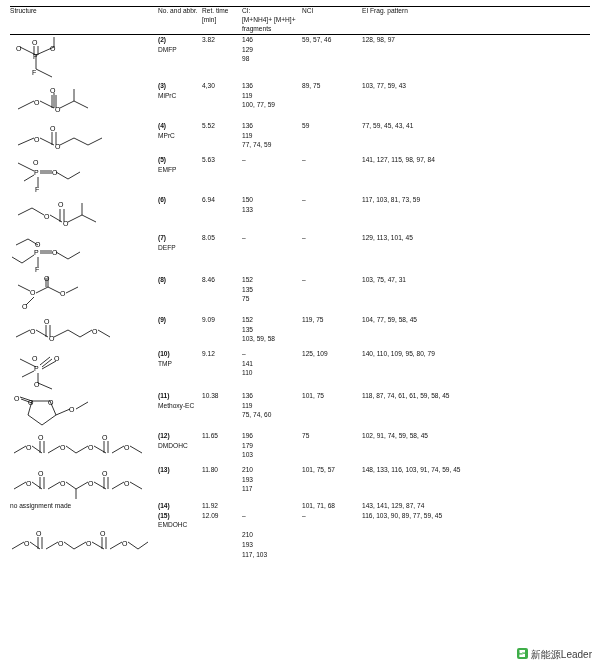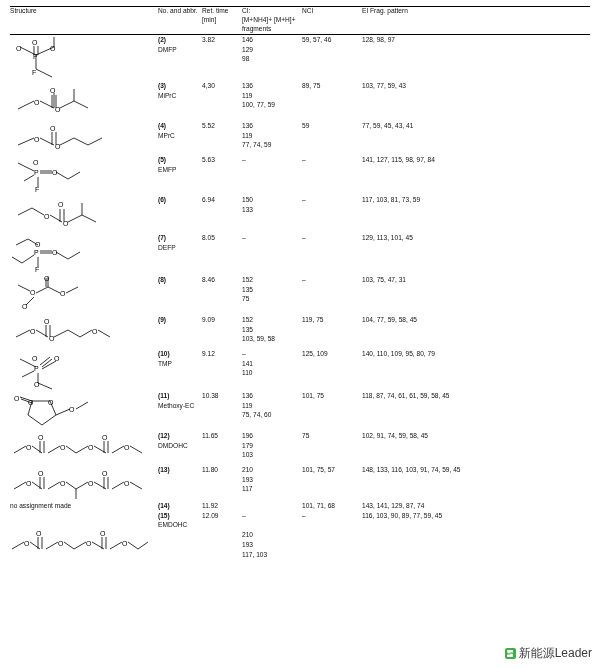--- a/index.html
+++ b/index.html
@@ -28,22 +28,22 @@
   .col-ei{width:auto;}
   .num{font-weight:bold;}
   .abbr{}
   .frag{white-space:pre-line;}
   .structcell{padding-top:2px;}
   svg{display:block;}
   .note{font-size:6.6px;}
   
   .watermark{
     position:absolute;right:8px;bottom:6px;
-    display:flex;align-items:center;gap:3px;
-    font-size:12px;color:#3b3b3b;
+    display:flex;align-items:flex-start;gap:3px;
+    font-size:10px;color:#3b3b3b;
   }
   .wm-logo{
     width:11px;height:11px;border-radius:2px;background:#3fae49;
     display:inline-block;position:relative;
   }
   .wm-logo:after{
     content:"";position:absolute;left:2.5px;top:2px;width:6px;height:7px;
     background:#fff;
     clip-path:polygon(0% 0%,100% 0%,100% 35%,45% 35%,45% 55%,95% 55%,95% 100%,0% 100%,0% 65%,55% 65%,55% 45%,5% 45%);
   }

